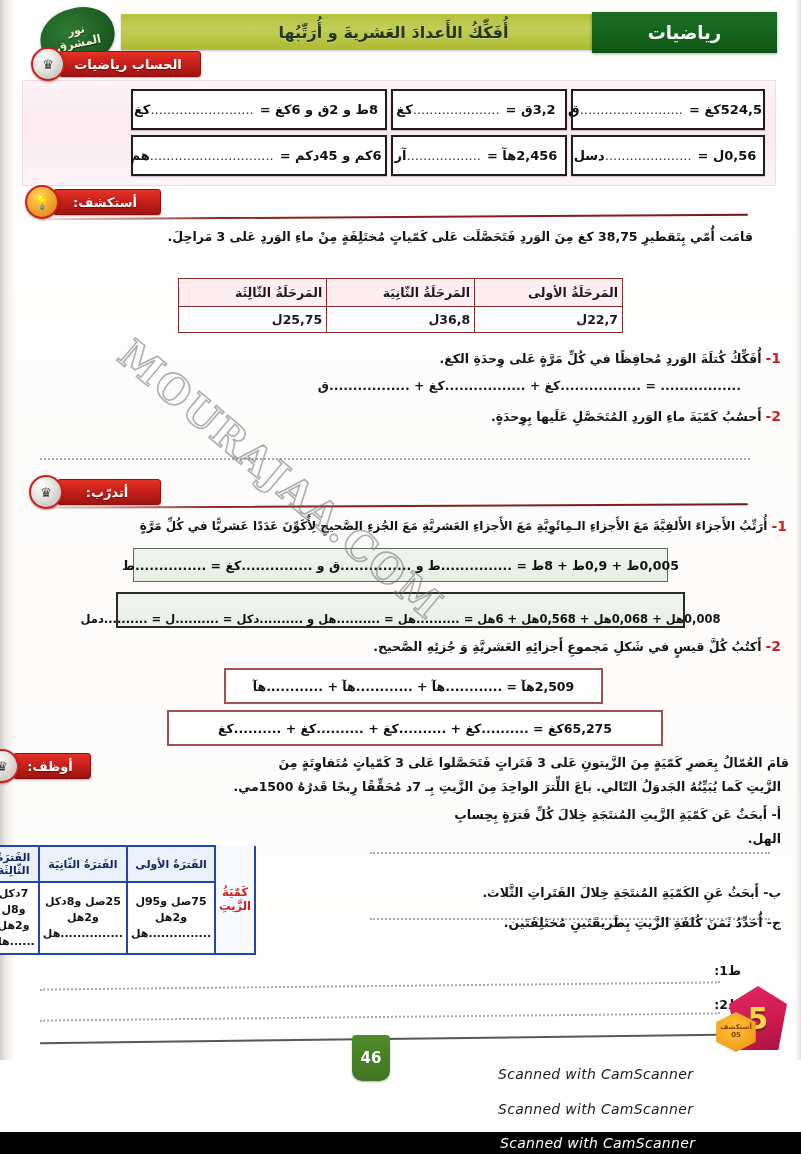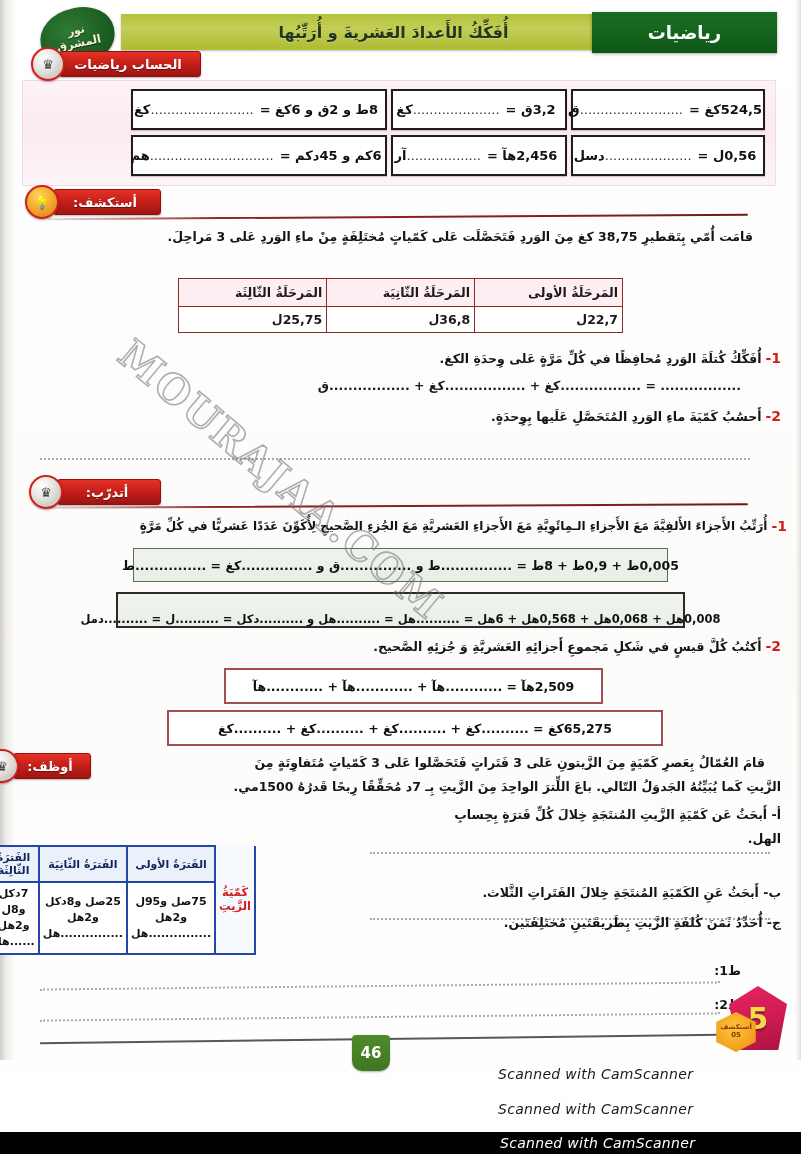--- a/index.html
+++ b/index.html
@@ -161,21 +161,21 @@
   .btbl td.bcorner{
     background:#f6faff;color:#cf1f1a;font-size:11.5px;line-height:1.25;border-top:none;
   }
   .btbl td.bcell{background:#fff;line-height:1.45;}
   
   .dotline{
     position:absolute;height:0;border-top:2px dotted #9b9b9b;opacity:.85;
   }
   
   .pgnum{
-    position:absolute;left:352px;top:1035px;width:38px;height:36px;
+    position:absolute;left:352px;top:1035px;width:38px;height:46px;
     background:linear-gradient(180deg,#4e8c2a 0%,#3f7621 100%);
     border-radius:4px 4px 10px 10px;
     display:flex;align-items:center;justify-content:center;
     color:#fff;font-size:15px;font-weight:bold;
     box-shadow:0 1px 2px rgba(0,0,0,.3);
   }
   .chapter-badge{
     position:absolute;right:14px;top:986px;width:58px;height:64px;
     background:linear-gradient(160deg,#e52562 0%,#cf1b52 55%,#a81340 100%);
     clip-path:polygon(50% 0%,100% 28%,85% 100%,15% 100%,0% 28%);
@@ -334,21 +334,21 @@
     <div class="txt">65,275كغ = ..........كغ + ..........كغ + ..........كغ + ..........كغ</div>
   </div>
 
   <div class="banner" style="right:710px;top:752px;">
     <div class="bar" style="width:56px;">
       <span>أوظف:</span>
     </div>
     <div class="medal">♛</div>
   </div>
 
-  <div class="exp-text" style="right:36px;top:754px;width:660px;text-align:right;">قامَ العُمّالُ بِعَصرِ كَمّيَةٍ مِنَ الزَّيتونِ عَلى 3 فَتَراتٍ فَتَحَصَّلوا عَلى 3 كَمّياتٍ مُتَفاوِتَةٍ مِنَ</div>
+  <div class="exp-text" style="right:12px;top:754px;width:660px;text-align:right;">قامَ العُمّالُ بِعَصرِ كَمّيَةٍ مِنَ الزَّيتونِ عَلى 3 فَتَراتٍ فَتَحَصَّلوا عَلى 3 كَمّياتٍ مُتَفاوِتَةٍ مِنَ</div>
   <div class="exp-text" style="right:20px;top:778px;width:760px;">الزَّيتِ كَما يُبَيِّنُهُ الجَدوَلُ التّالي. باعَ اللِّترَ الواحِدَ مِنَ الزَّيتِ بِـ 7د مُحَقِّقًا رِبحًا قَدرُهُ 1500مي.</div>
 
   <div class="exp-text" style="right:20px;top:806px;width:760px;">
     <span>أ-</span>
     <span>أَبحَثُ عَن كَمّيَةِ الزَّيتِ المُنتَجَةِ خِلالَ كُلِّ فَترَةٍ بِحِسابِ</span>
   </div>
   <div class="exp-text" style="right:20px;top:830px;">الهل.</div>
   <div class="dotline" style="left:370px;top:852px;width:400px;"></div>
 
   <div class="exp-text" style="right:20px;top:884px;width:440px;">

